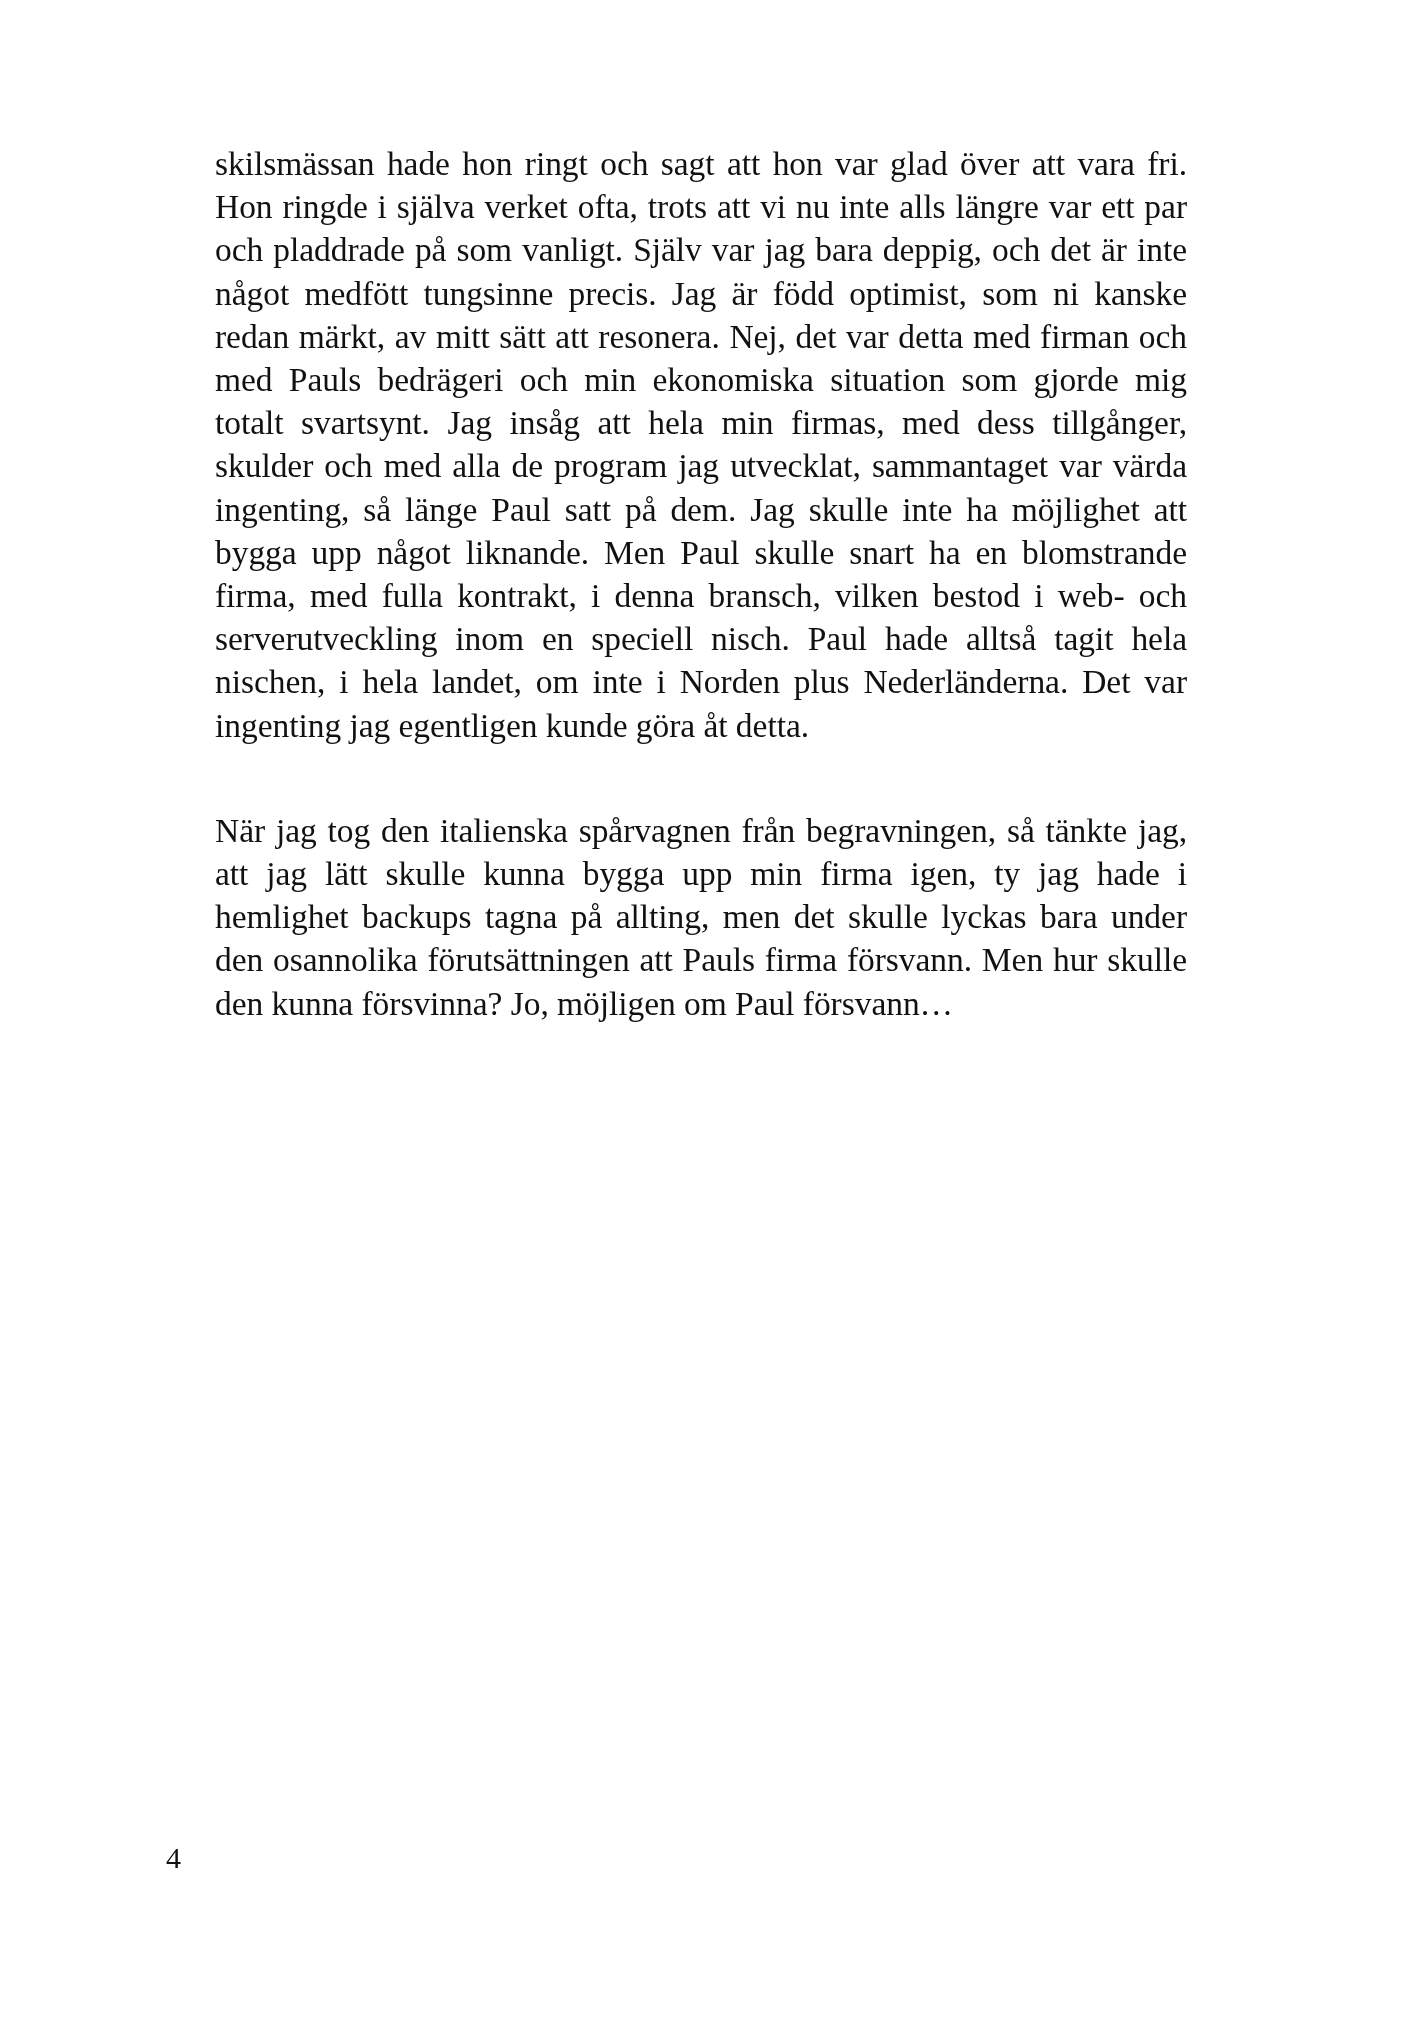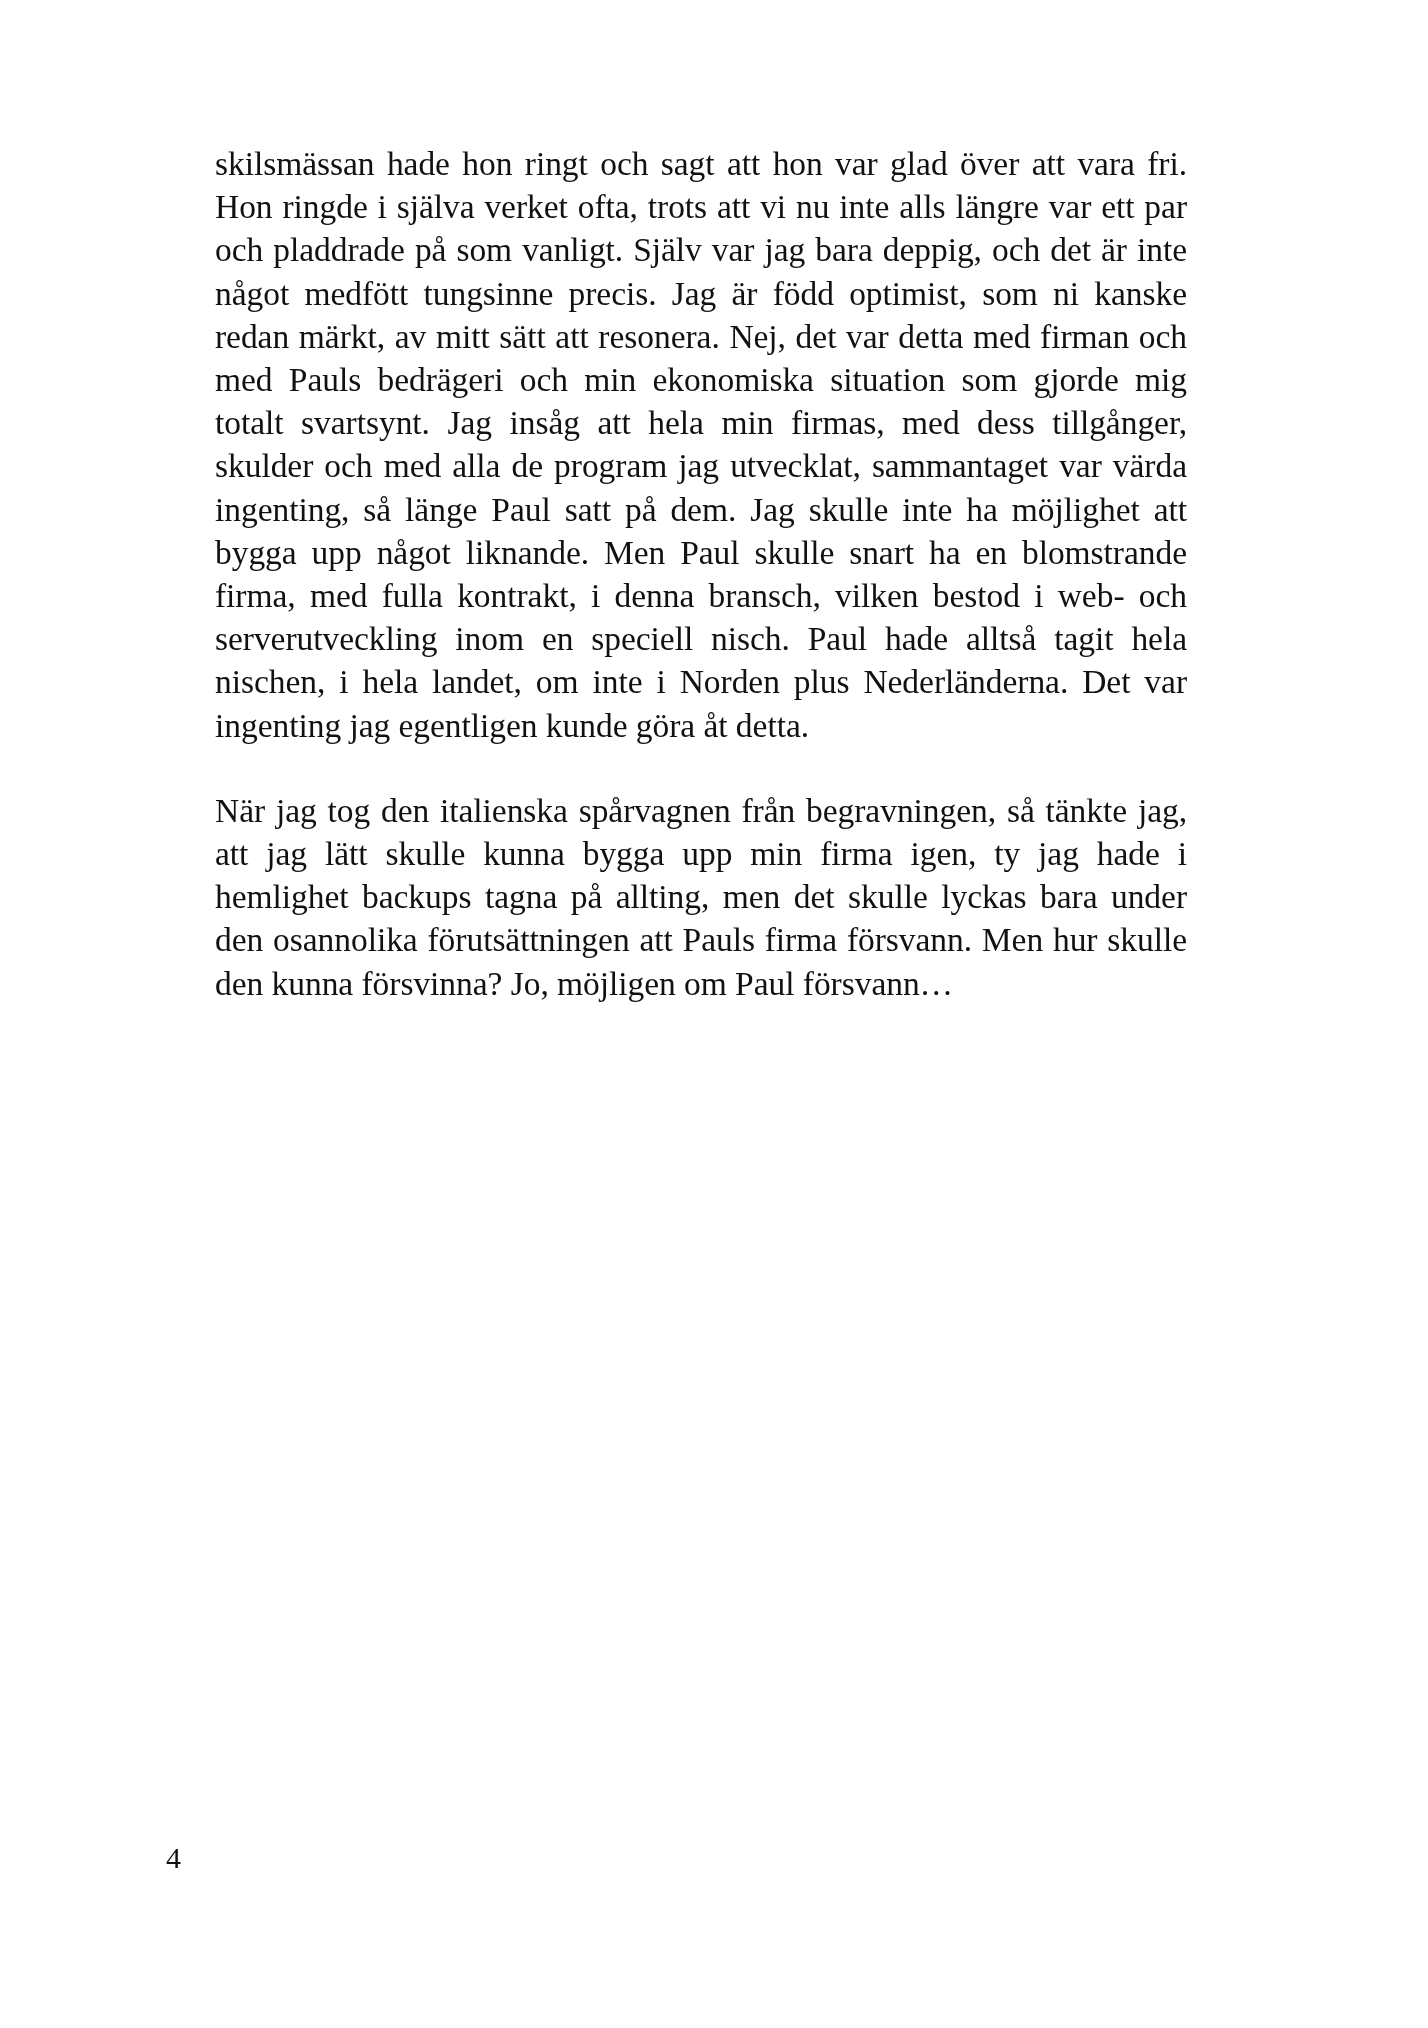--- a/index.html
+++ b/index.html
@@ -41,21 +41,21 @@
     text-align: justify;
     text-justify: inter-word;
     letter-spacing: -0.05px;
     word-spacing: 0px;
     color: #111111;
     hyphens: manual;
     -webkit-hyphens: manual;
   }
 
   .body-paragraph + .body-paragraph {
-    margin-top: 42px;
+    margin-top: 62px;
   }
 
   
 
   #page-number {
     position: absolute;
     left: 166px;
     top: 1840px;
     font-size: 30px;
     line-height: 36px;

